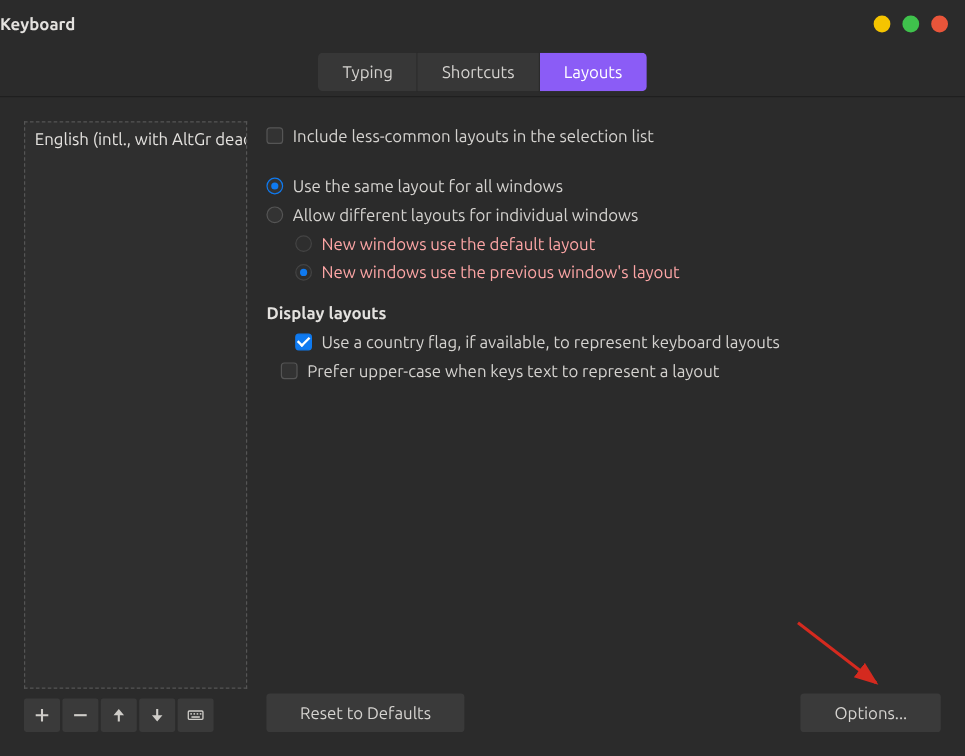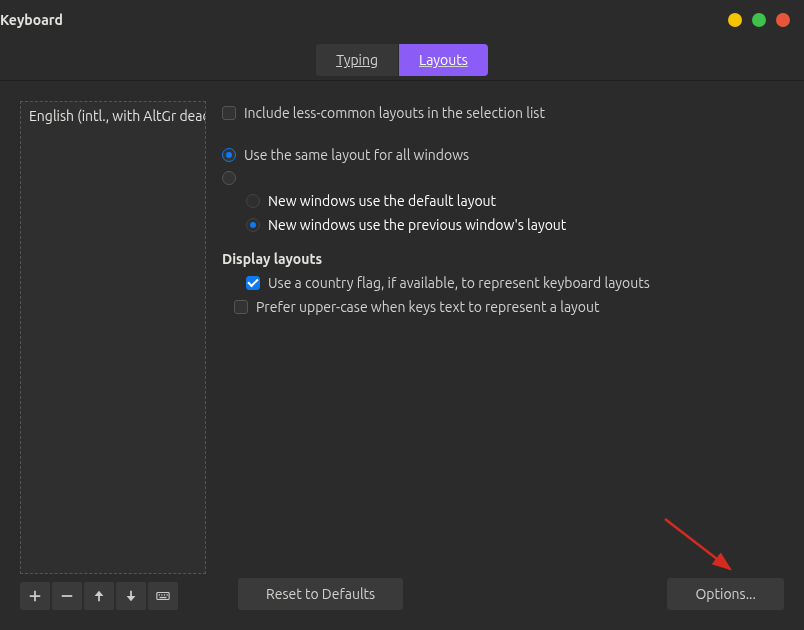--- a/index.html
+++ b/index.html
@@ -44,21 +44,20 @@
     height: 40px;
     display: flex;
     justify-content: center;
     align-items: center;
     background: #2b2b2b;
   }
   .tabgroup {
     display: flex;
     border-radius: 4px;
     overflow: hidden;
-    text-decoration: underline;
   }
   .tab {
     padding: 8px 20px;
     background: #373737;
     color: #d4d2cf;
     border-right: 1px solid #2b2b2b;
     cursor: pointer;
   }
   .tab:last-child { border-right: none; }
   .tab.active { background: #8b5cf6; color: #fff; }
@@ -154,36 +153,36 @@
   }
   .radio.selected {
     border-color: #0f7af0;
   }
   .radio.selected::after {
     content: "";
     width: 6px; height: 6px;
     border-radius: 50%;
     background: #0f7af0;
   }
-  .disabled { color: #ffffff; }
+  .disabled { color: #fca5a5; }
   .disabled .radio { border-color: #444; background: #2e2e2e; }
   .disabled .radio.selected::after { background: #0f7af0; }
   .sub { margin-left: 24px; }
 
   .section-label {
     font-weight: 600;
     margin-top: 14px;
     margin-bottom: 4px;
     color: #e4e2df;
   }
   .spacer { margin-top: 18px; }
 
   .bottom-buttons {
     position: absolute;
-    left: 16px; right: 0; bottom: 0;
+    left: 0; right: 0; bottom: 0;
     display: flex;
     justify-content: space-between;
   }
   .btn {
     background: #3a3a3a;
     padding: 8px 28px;
     border-radius: 3px;
     color: #d4d2cf;
     cursor: pointer;
   }
@@ -204,20 +203,21 @@
   <div class="window-controls">
     <div class="wc wc-min"></div>
     <div class="wc wc-max"></div>
     <div class="wc wc-close"></div>
   </div>
 </div>
 
 <div class="tabbar">
   <div class="tabgroup">
     <div class="tab"><span>Typing</span></div>
+    <div class="tab"><span>Shortcuts</span></div>
     <div class="tab active"><span>Layouts</span></div>
   </div>
 </div>
 
 <div class="divider"></div>
 
 <div class="content">
 
   <div class="left-col">
     <div class="layouts-list">
@@ -268,20 +268,21 @@
 
     <div class="spacer"></div>
 
     <div class="option-row">
       <div class="radio selected"></div>
       <span>Use the same layout for all windows</span>
     </div>
 
     <div class="option-row">
       <div class="radio"></div>
+      <span>Allow different layouts for individual windows</span>
     </div>
 
     <div class="option-row sub disabled">
       <div class="radio"></div>
       <span>New windows use the default layout</span>
     </div>
 
     <div class="option-row sub disabled">
       <div class="radio selected"></div>
       <span>New windows use the previous window's layout</span>

